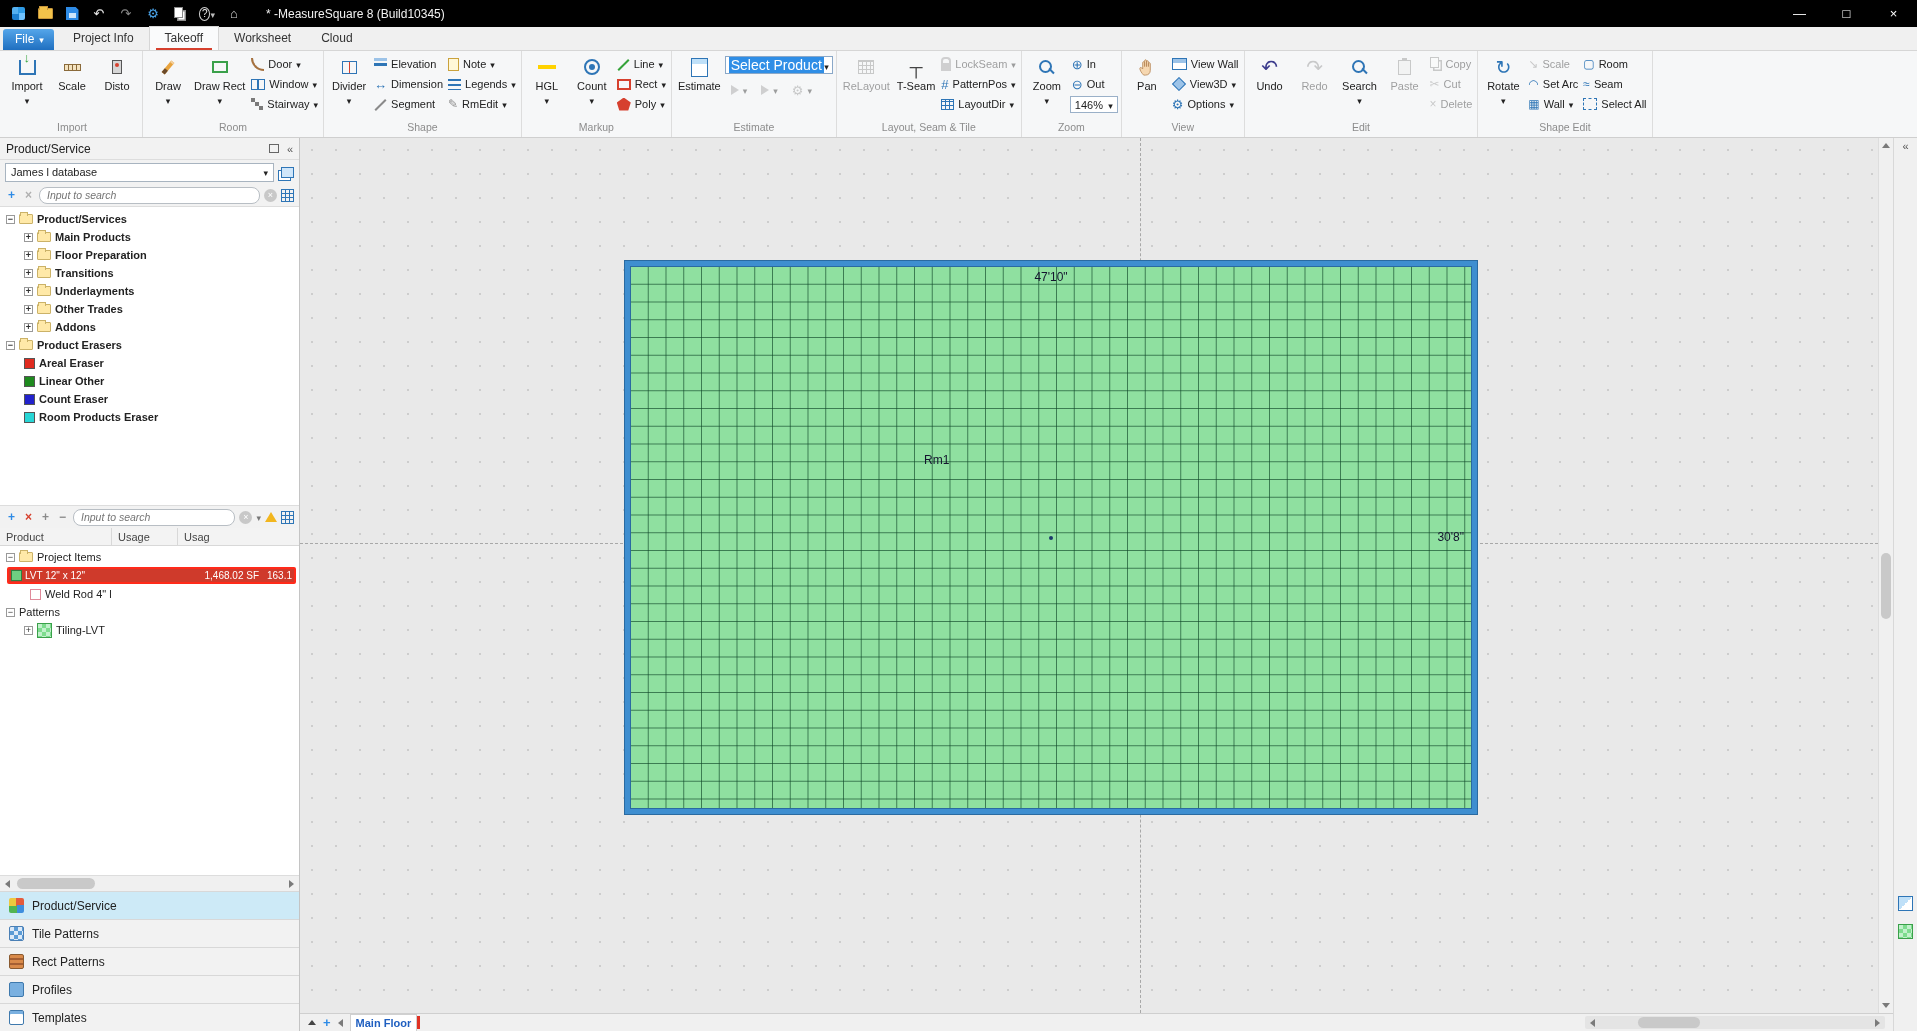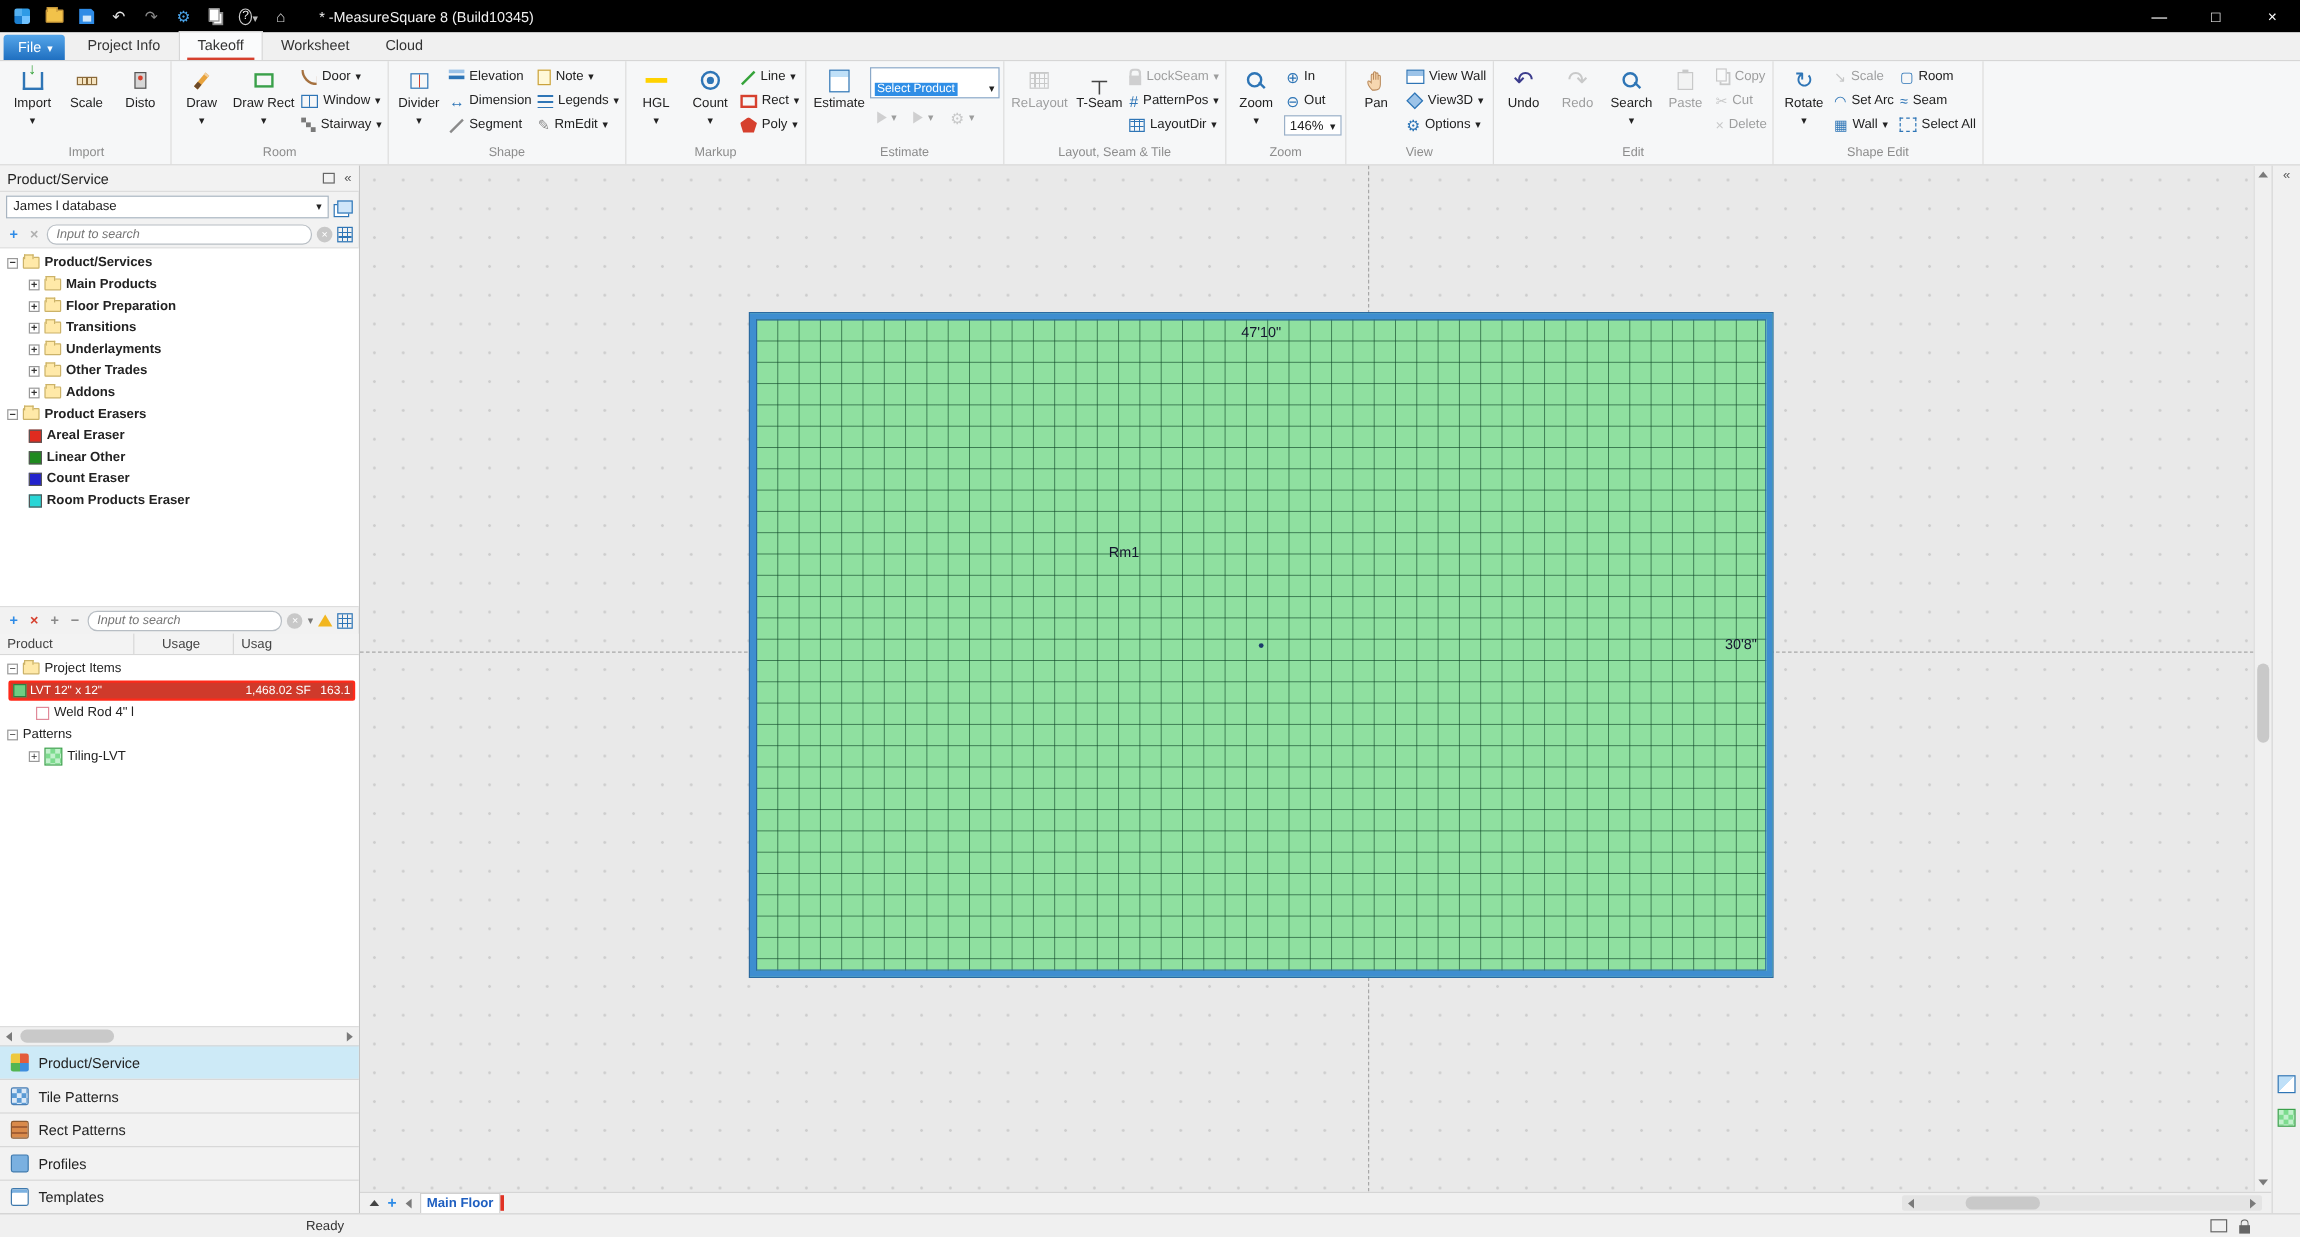--- a/index.html
+++ b/index.html
@@ -34,21 +34,21 @@
   .ribbon { height:87px; background:#f6f7f8; display:flex; border-bottom:1px solid #cfcfcf; padding-left:2px; flex:none;}
   .rgroup { display:flex; flex-direction:column; border-right:1px solid #ddd; padding:1px 3px 0;}
   .rcontent { height:68px; display:flex; align-items:stretch; gap:1px;}
   .rlabel { height:17px; line-height:15px; text-align:center; font-size:10.5px; color:#8c8c8c; }
   .bb { min-width:44px; padding:3px 3px 0; display:flex; flex-direction:column; align-items:center; gap:2px; font-size:11px; text-align:center; border-radius:2px;}
   .bb .bicon { height:24px; display:flex; align-items:center; justify-content:center; }
   .bb .blabel { line-height:11px; max-width:52px; }
   .col { display:flex; flex-direction:column; padding-top:4px; gap:4px; }
   .sbtn { display:flex; align-items:center; gap:4px; height:16px; font-size:11px; padding:0 2px; white-space:nowrap; border-radius:2px;}
   .dis { opacity:.42; filter:grayscale(.9); }
-  .selbox { width:108px; height:18px; border:1px solid #8aa8c8; background:#fff; display:flex; align-items:flex-start; justify-content:space-between; padding:12px 3px; font-size:10px;}
+  .selbox { width:108px; height:18px; border:1px solid #8aa8c8; background:#fff; display:flex; align-items:flex-end; justify-content:space-between; padding:0 3px; font-size:14px;}
   .selbox .selval { background:#2f8ee6; color:#fff; padding:0 2px; }
   .zoombox { width:48px; height:17px; border:1px solid #9ab0c8; background:#fff; display:flex; align-items:center; justify-content:space-between; padding:0 4px; font-size:11px;}
 
   
   .ic { display:inline-block; flex:none; }
   .glyph { font-size:16px; line-height:1; }
   .blue { color:#2e75b6; } .grayg { color:#8a8a8a; } .navy { color:#3b3b8c; }
   .mag { position:relative; width:15px; height:15px; }
   .mag::before { content:""; position:absolute; width:9px; height:9px; border:2px solid #2e75b6; border-radius:50%; left:0; top:0; }
   .mag::after { content:""; position:absolute; width:7px; height:2px; background:#2e75b6; transform:rotate(45deg); right:-1px; bottom:3px; }
@@ -113,21 +113,21 @@
   .exp { width:9px; height:9px; border:1px solid #999; background:#fff; font-size:9px; line-height:7px; text-align:center; color:#333; flex:none;}
   .exp.plus::before { content:"+"; } .exp.minus::before { content:"−"; }
   .fold { width:14px; height:10px; background:#ffe9a8; border:1px solid #cbb268; border-radius:1px; position:relative; flex:none;}
   .fold::before { content:""; position:absolute; top:-3px; left:0; width:6px; height:3px; background:#ffe9a8; border:1px solid #cbb268; border-bottom:none;}
   .csq { width:11px; height:11px; border:1px solid #555; flex:none; }
   .c-red { background:#e02b1f; } .c-green { background:#1e8a1e; } .c-blue { background:#2222cc; } .c-cyan { background:#28d6d6; }
   .c-pink { background:#fff; border-color:#e08a9a; }
 
   .thead { height:18px; display:flex; align-items:center; background:#f3f3f3; border-bottom:1px solid #d8d8d8; color:#444;}
   .thead span { padding:0 6px; border-right:1px solid #d8d8d8; height:100%; display:flex; align-items:center;}
-  .th-prod { width:112px; } .th-usage { width:66px;margin-left:17px; } .th-usag { flex:1; border-right:none !important; }
+  .th-prod { width:112px; } .th-usage { width:66px; } .th-usag { flex:1; border-right:none !important; }
 
   .tree2 { flex:1; background:#fff; padding-top:2px; overflow:hidden; }
   .lvt-row { display:flex; align-items:center; gap:3px; height:17px; margin:1px 3px 1px 7px; background:#cf3a2b; border:2px solid #ff2a1a; border-radius:2px; padding:0 2px; color:#fff;}
   .tile-green { width:11px; height:11px; background:#6fce82; border:1px solid #2f7f42; flex:none;}
   .lvt-name { flex:1; font-size:10px; white-space:nowrap; overflow:hidden; }
   .lvt-area, .lvt-count { font-size:10px; white-space:nowrap; }
   .lvt-count { width:30px; text-align:right; }
   .pat-ic { width:15px; height:15px; border:1px solid #3aa04a; background:repeating-conic-gradient(#7ddc8e 0 25%, #c2f0cc 0 50%); background-size:8px 8px; flex:none;}
 
   .hscroll { height:16px; display:flex; align-items:center; background:#f0f0f0; border-top:1px solid #ddd; }
@@ -808,21 +808,14 @@
       </div>
     </div>
 
     <div class="rstrip">
       <span class="rs-collapse">«</span>
       <span class="rs1"></span>
       <span class="rs2"></span>
     </div>
   </div>
 
-  <div class="statusbar">
-    <span class="status-text">Ready</span>
-    <span class="status-icons">
-      <span class="mon"></span>
-      <span class="slock"></span>
-    </span>
-  </div>
 
 </div>
 
 </body></html>

